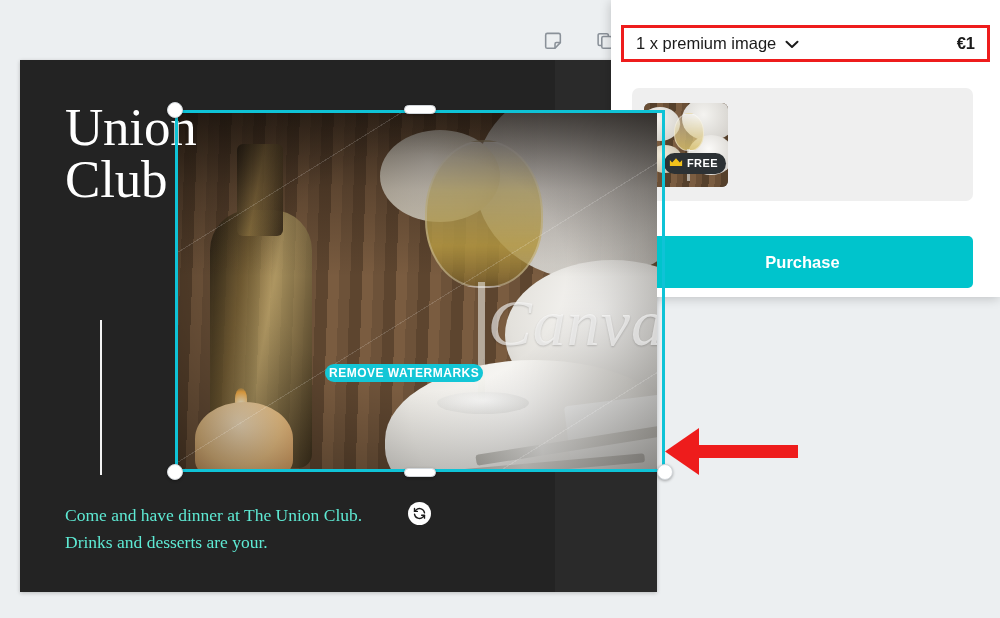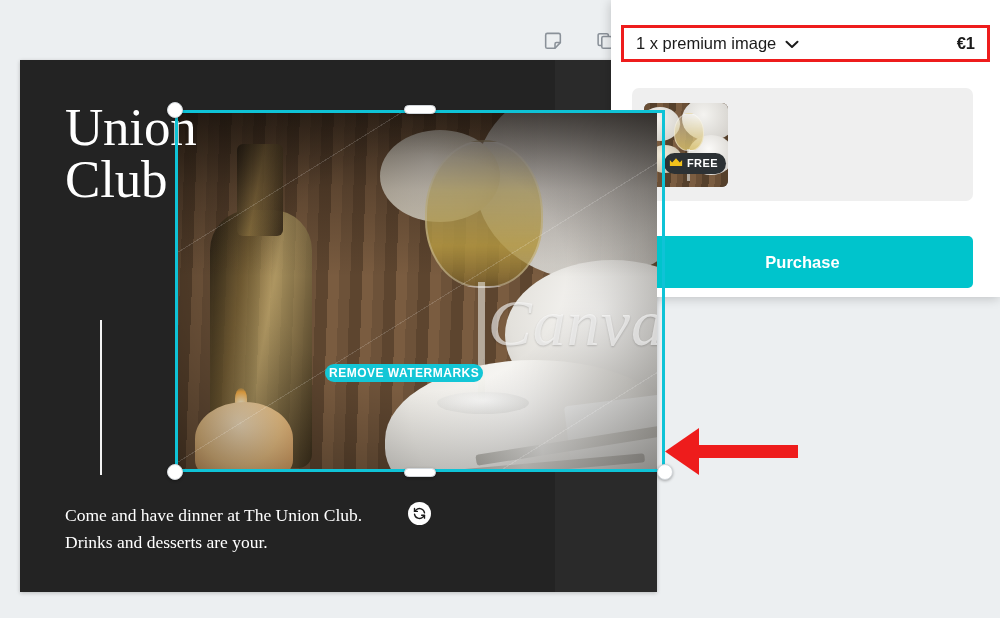--- a/index.html
+++ b/index.html
@@ -28,21 +28,21 @@
     position: absolute; left: 45px; top: 42px; width: 150px;
     color: #ffffff; font-family: "Liberation Serif", serif;
     font-size: 53px; line-height: .98; letter-spacing: -.2px;
     z-index: 6; font-weight: 400;
   }
   .title-block span { display: block; }
   .rule { position: absolute; left: 80px; top: 260px; width: 2px; height: 155px; background: #f2f2f2; z-index: 6; }
 
   .footer-text {
     position: absolute; left: 45px; top: 442px; width: 420px;
-    color: #ffffff; font-family: "Liberation Serif", serif;
+    color: #5eead4; font-family: "Liberation Serif", serif;
     font-size: 17.5px; line-height: 1.55; z-index: 6;
   }
   .footer-text span { display: block; }
   .sync-badge {
     position: absolute; left: 388px; top: 442px; width: 23px; height: 23px;
     border-radius: 50%; background: #ffffff; display: flex; align-items: center;
     justify-content: center; z-index: 7;
   }
 
   

